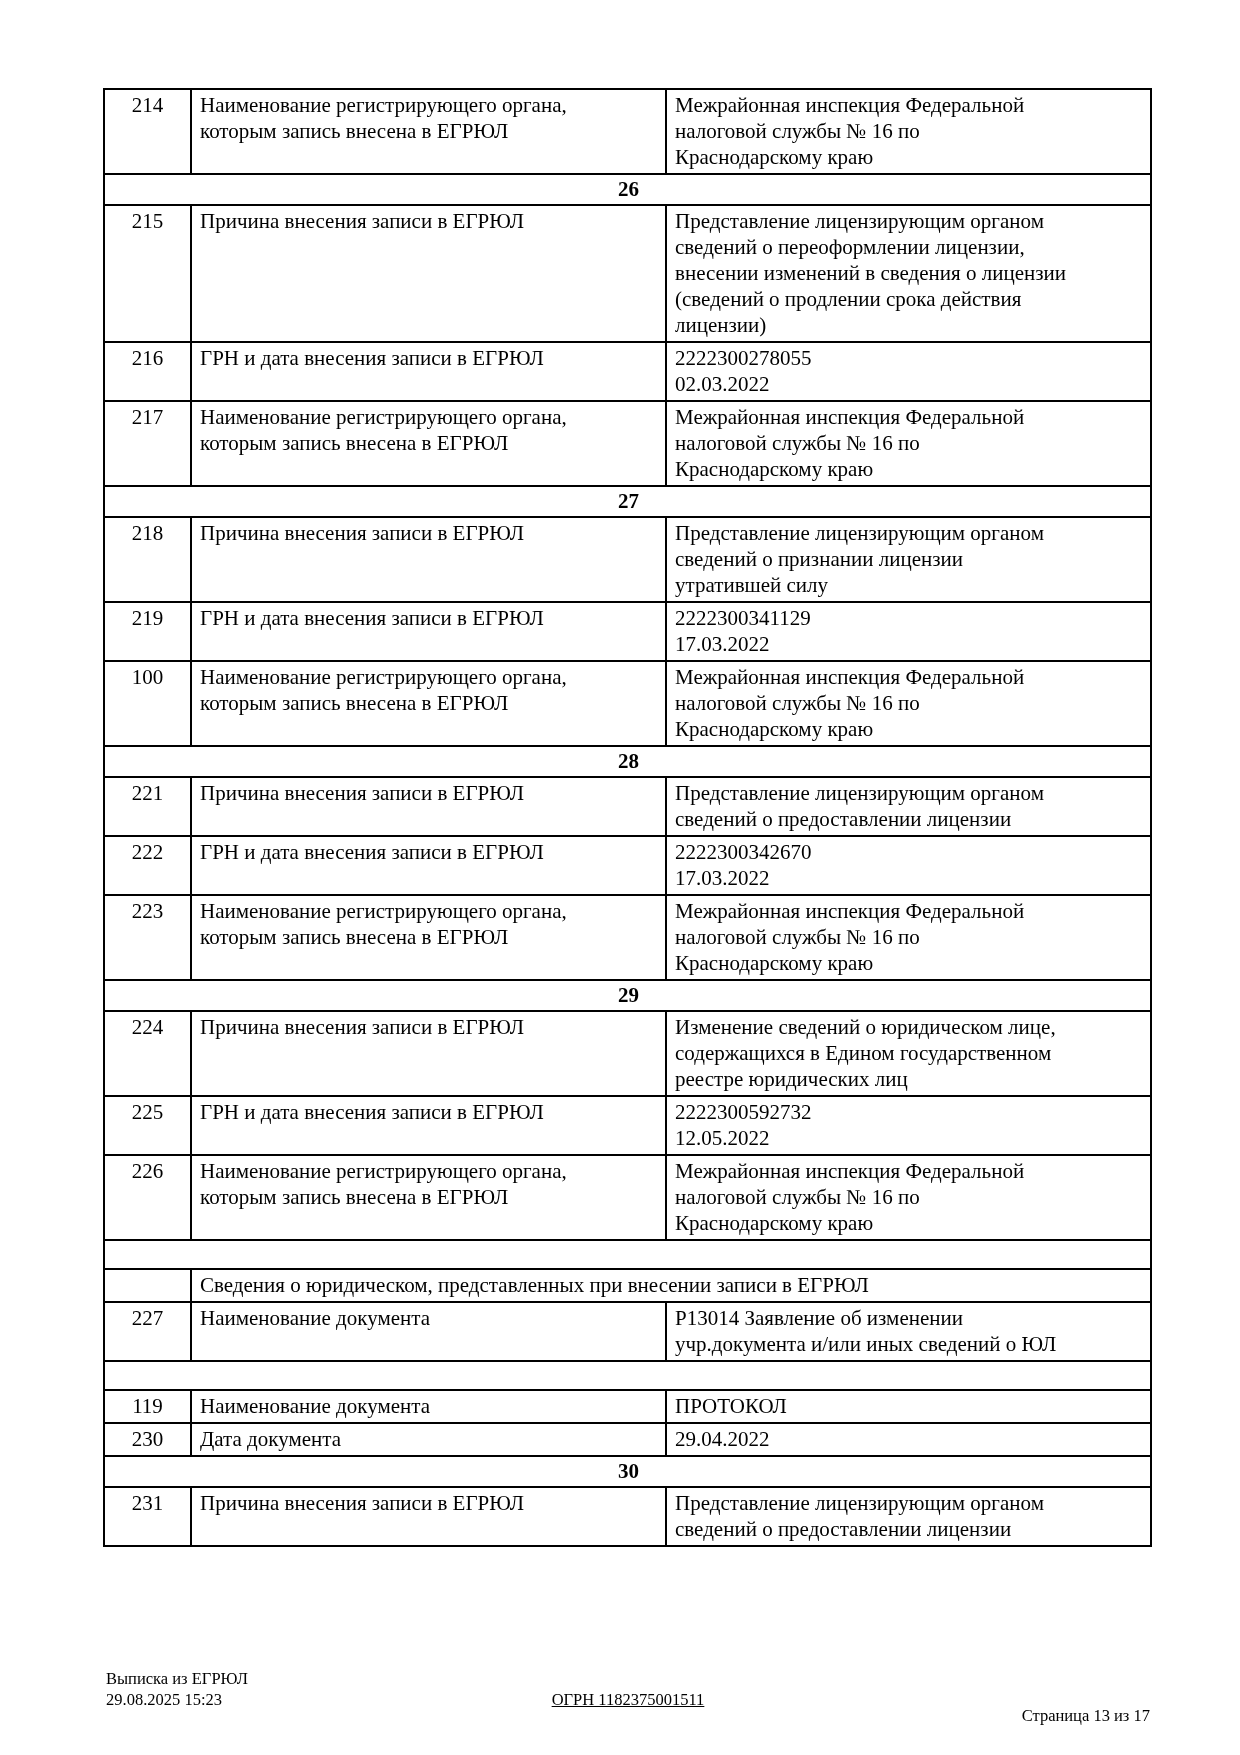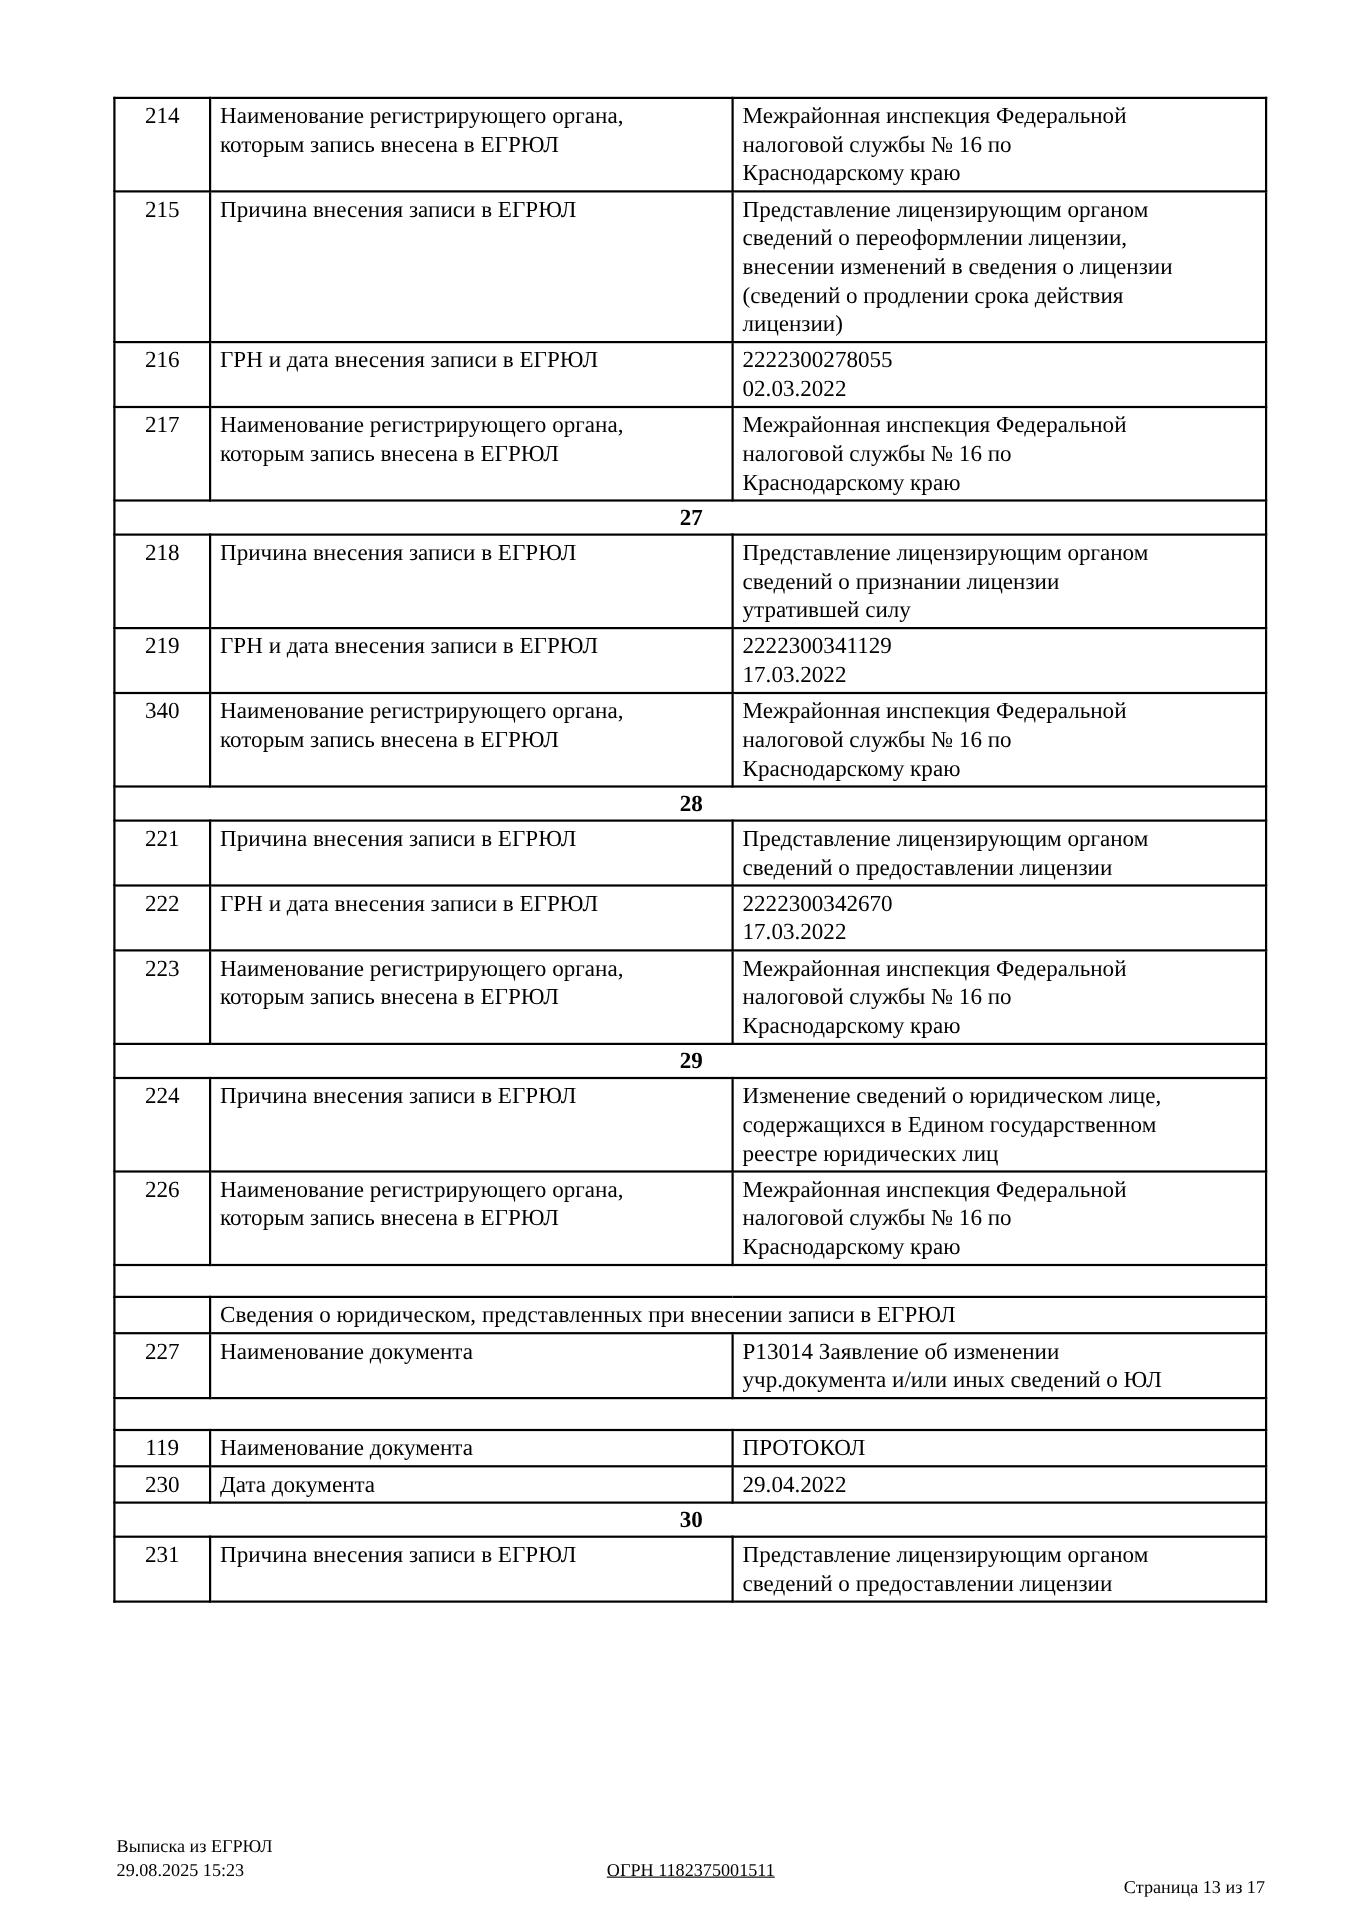--- a/index.html
+++ b/index.html
@@ -80,20 +80,23 @@
     </colgroup>
     <tbody>
         <tr>
           <td class="num">214</td>
           <td class="label">Наименование регистрирующего органа,
 которым запись внесена в ЕГРЮЛ</td>
           <td class="value">Межрайонная инспекция Федеральной
 налоговой службы № 16 по
 Краснодарскому краю</td>
         </tr>
+        <tr class="section-row">
+          <td class="section" colspan="3">26</td>
+        </tr>
         <tr>
           <td class="num">215</td>
           <td class="label">Причина внесения записи в ЕГРЮЛ</td>
           <td class="value">Представление лицензирующим органом
 сведений о переоформлении лицензии,
 внесении изменений в сведения о лицензии
 (сведений о продлении срока действия
 лицензии)</td>
         </tr>
         <tr>
@@ -120,21 +123,21 @@
 сведений о признании лицензии
 утратившей силу</td>
         </tr>
         <tr>
           <td class="num">219</td>
           <td class="label">ГРН и дата внесения записи в ЕГРЮЛ</td>
           <td class="value">2222300341129
 17.03.2022</td>
         </tr>
         <tr>
-          <td class="num">340</td>
+          <td class="num">100</td>
           <td class="label">Наименование регистрирующего органа,
 которым запись внесена в ЕГРЮЛ</td>
           <td class="value">Межрайонная инспекция Федеральной
 налоговой службы № 16 по
 Краснодарскому краю</td>
         </tr>
         <tr class="section-row">
           <td class="section" colspan="3">28</td>
         </tr>
         <tr>
@@ -159,20 +162,26 @@
         </tr>
         <tr class="section-row">
           <td class="section" colspan="3">29</td>
         </tr>
         <tr>
           <td class="num">224</td>
           <td class="label">Причина внесения записи в ЕГРЮЛ</td>
           <td class="value">Изменение сведений о юридическом лице,
 содержащихся в Едином государственном
 реестре юридических лиц</td>
+        </tr>
+        <tr>
+          <td class="num">225</td>
+          <td class="label">ГРН и дата внесения записи в ЕГРЮЛ</td>
+          <td class="value">2222300592732
+12.05.2022</td>
         </tr>
         <tr>
           <td class="num">226</td>
           <td class="label">Наименование регистрирующего органа,
 которым запись внесена в ЕГРЮЛ</td>
           <td class="value">Межрайонная инспекция Федеральной
 налоговой службы № 16 по
 Краснодарскому краю</td>
         </tr>
         <tr class="spacer-row">

